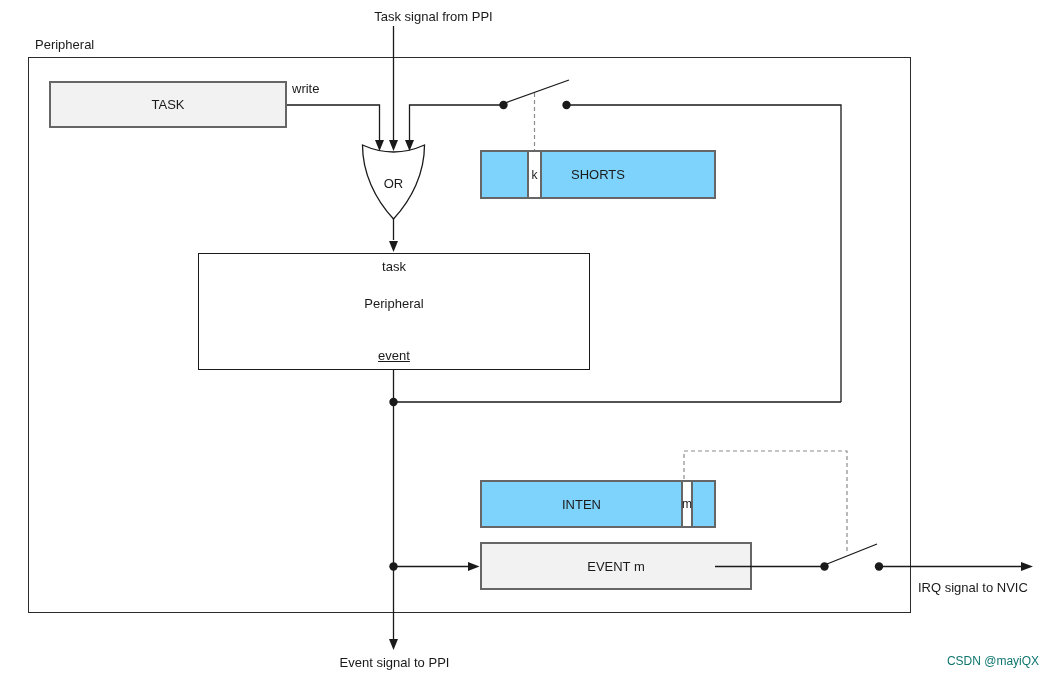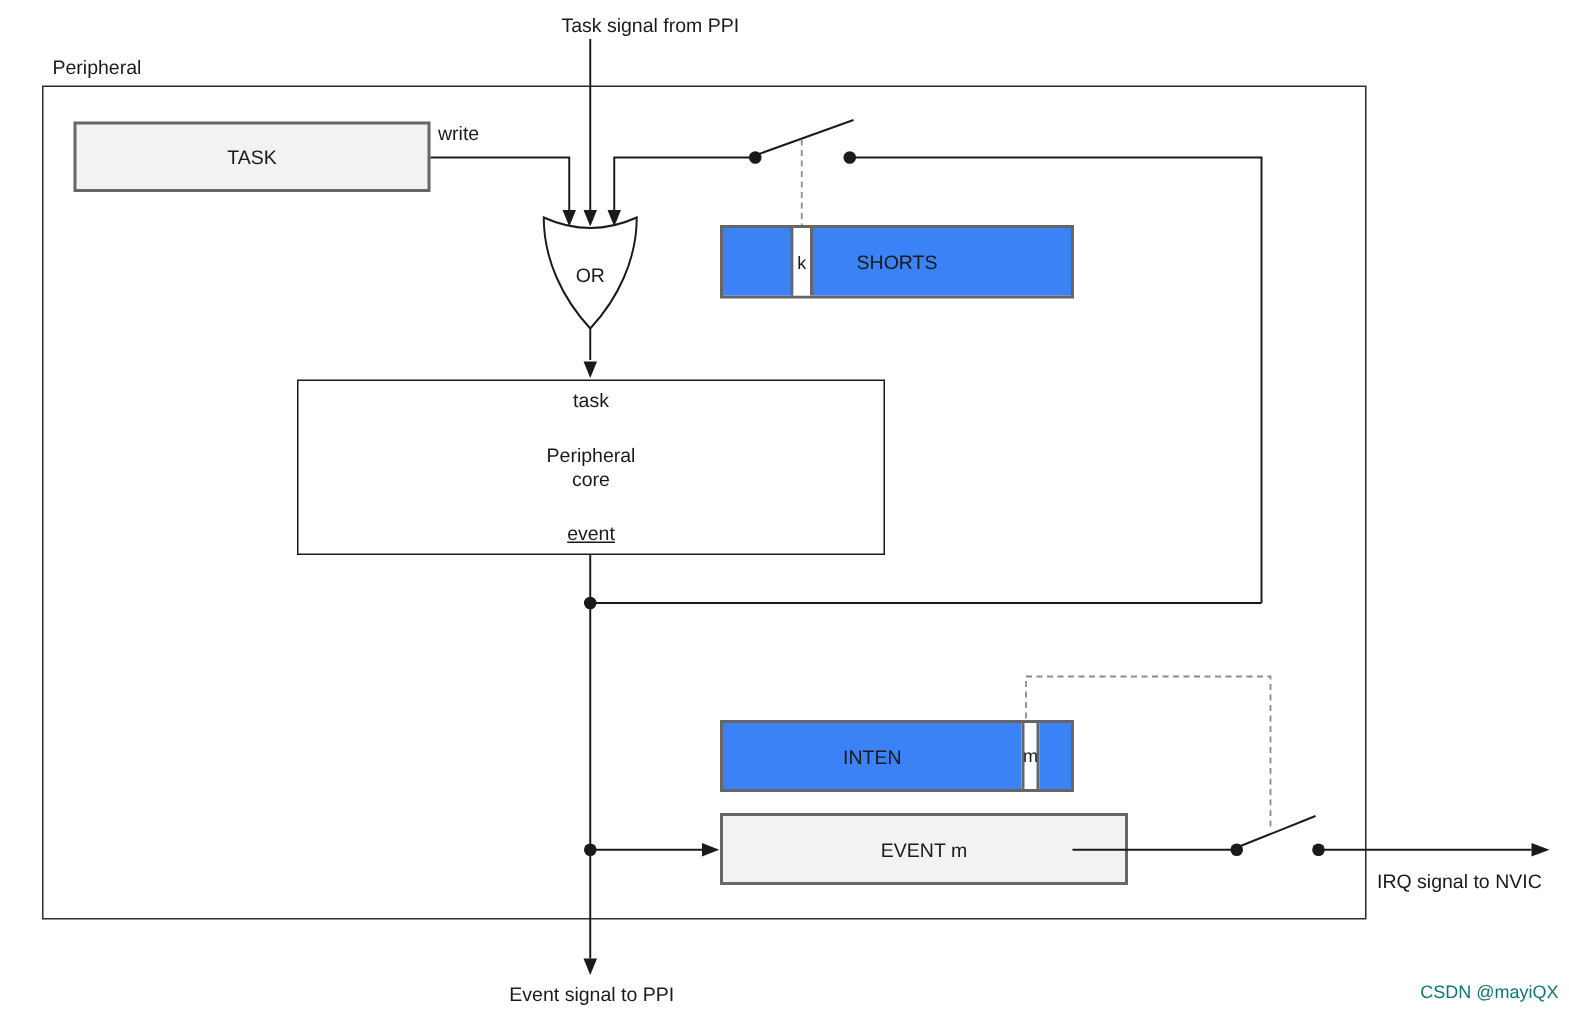--- a/index.html
+++ b/index.html
@@ -28,21 +28,21 @@
   .reg {
     position: absolute;
     background: #f2f2f2;
     border: 2px solid #666666;
     box-sizing: border-box;
     font-size: 13px;
   }
   .reg.simple { display: flex; align-items: center; justify-content: center; }
   .cells { display: flex; width: 100%; height: 100%; }
   .cell { box-sizing: border-box; height: 100%; }
-  .cell.gray { background: #3b82f6; }
+  .cell.gray { background: #7dd3fc; }
   .cell.white { background: #ffffff; }
   .bit-cell {
     display: flex; align-items: center; justify-content: center;
     font-size: 12px;
   }
   .cell.grow { flex: 1; }
   .reg-overlay-label {
     position: absolute; left: 0; top: 0; right: 0; bottom: 0;
     display: flex; align-items: center; justify-content: center;
     pointer-events: none;
@@ -104,21 +104,20 @@
       </div>
       <div class="cell gray grow"></div>
     </div>
     <div class="reg-overlay-label">SHORTS</div>
   </div>
 
   <div class="core-box">
     <div class="core-port top">task</div>
     <div class="core-name">
       <div>Peripheral</div>
-      <div>core</div>
     </div>
     <div class="core-port bottom">event</div>
   </div>
 
   <div class="reg" style="left:480px; top:480px; width:236px; height:48px;">
     <div class="cells">
       <div class="cell gray grow cell-label-host">
         <span>INTEN</span>
       </div>
       <div class="cell white bit-cell" style="width:12px; border-left:2px solid #666666; border-right:2px solid #666666;">

